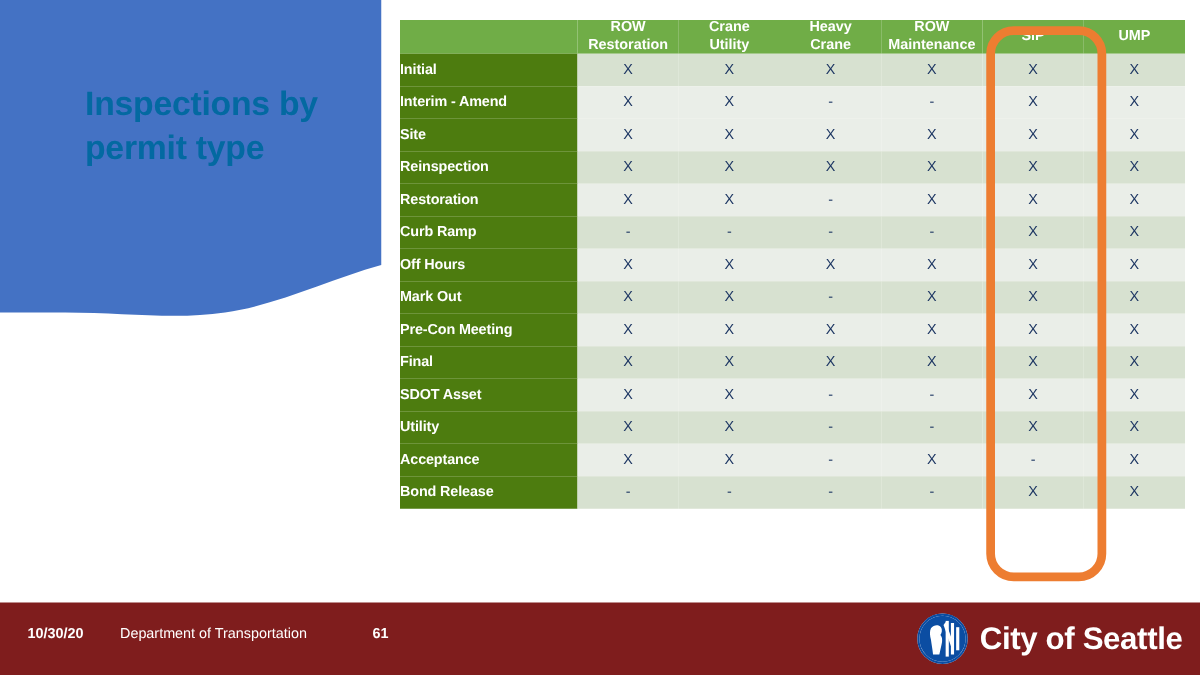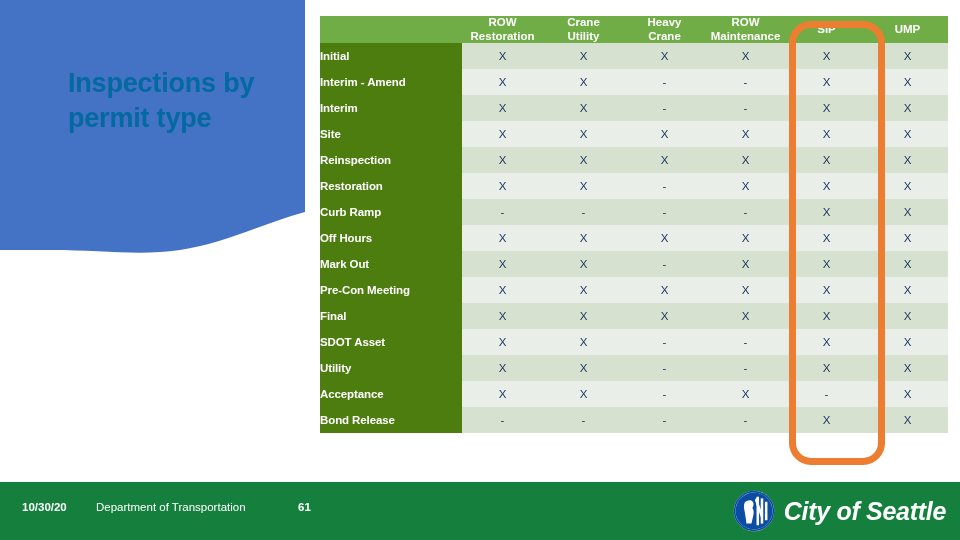--- a/index.html
+++ b/index.html
@@ -116,21 +116,21 @@
     pointer-events: none;
   }
 
   
   #footer-bar {
     position: absolute;
     left: 0;
     bottom: 0;
     width: 960px;
     height: 58px;
-    background: #15803d;
+    background: #7f1d1d;
   }
   #footer-date {
     position: absolute;
     left: 22px;
     top: 19px;
     color: #ffffff;
     font-size: 11.5px;
     font-weight: bold;
   }
   #footer-dept {
@@ -149,21 +149,20 @@
     font-size: 11.5px;
     font-weight: bold;
   }
   #brand-lockup {
     position: absolute;
     right: 14px;
     top: 8px;
     display: flex;
     align-items: center;
     gap: 9px;
-    font-style: italic;
   }
   #brand-text {
     color: #ffffff;
     font-size: 25px;
     font-weight: bold;
     letter-spacing: -0.3px;
   }
 </style>
 </head>
 <body>
@@ -219,29 +218,20 @@
         <th class="row-label">Initial</th>
         <td class="cell">X</td>
         <td class="cell">X</td>
         <td class="cell">X</td>
         <td class="cell">X</td>
         <td class="cell">X</td>
         <td class="cell">X</td>
       </tr>
       <tr class="band-b">
         <th class="row-label">Interim - Amend</th>
-        <td class="cell">X</td>
-        <td class="cell">X</td>
-        <td class="cell">-</td>
-        <td class="cell">-</td>
-        <td class="cell">X</td>
-        <td class="cell">X</td>
-      </tr>
-      <tr class="band-a">
-        <th class="row-label">Interim</th>
         <td class="cell">X</td>
         <td class="cell">X</td>
         <td class="cell">-</td>
         <td class="cell">-</td>
         <td class="cell">X</td>
         <td class="cell">X</td>
       </tr>
       <tr class="band-b">
         <th class="row-label">Site</th>
         <td class="cell">X</td>

